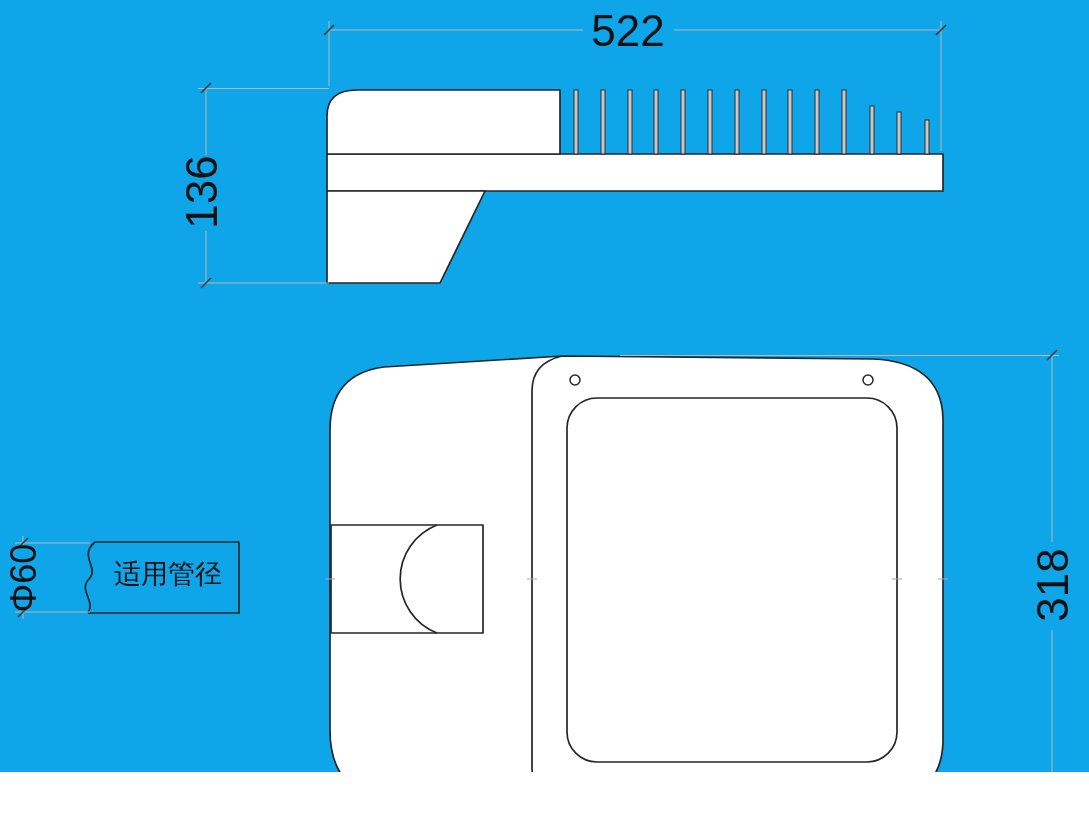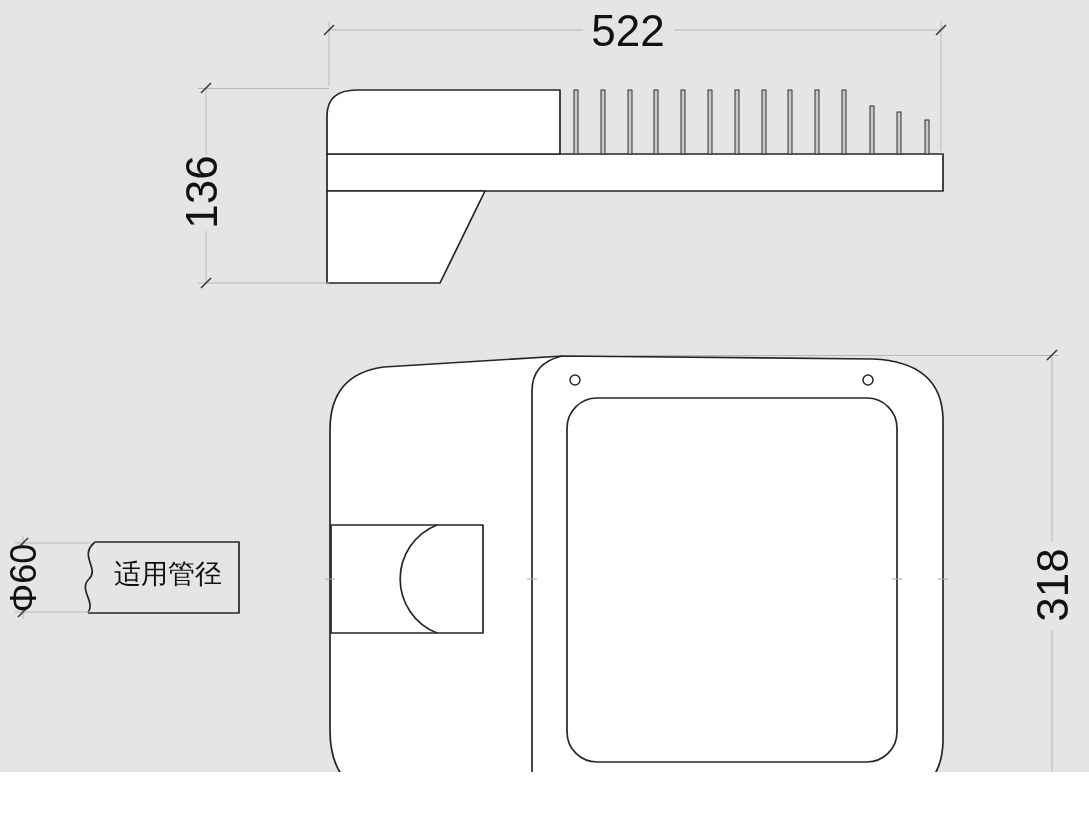--- a/index.html
+++ b/index.html
@@ -4,21 +4,21 @@
 <style>
   html, body {
     margin: 0;
     padding: 0;
     background: #ffffff;
   }
   .canvas {
     position: relative;
     width: 1089px;
     height: 772px;
-    background: #e5e5e5;
+    background: #0ea5e9;
     font-family: "Liberation Sans", sans-serif;
     text-align: right;
   }
   svg { display: block; }
   .outline {
     fill: #ffffff;
     stroke: #262626;
     stroke-width: 1.7;
     stroke-linejoin: round;
   }

